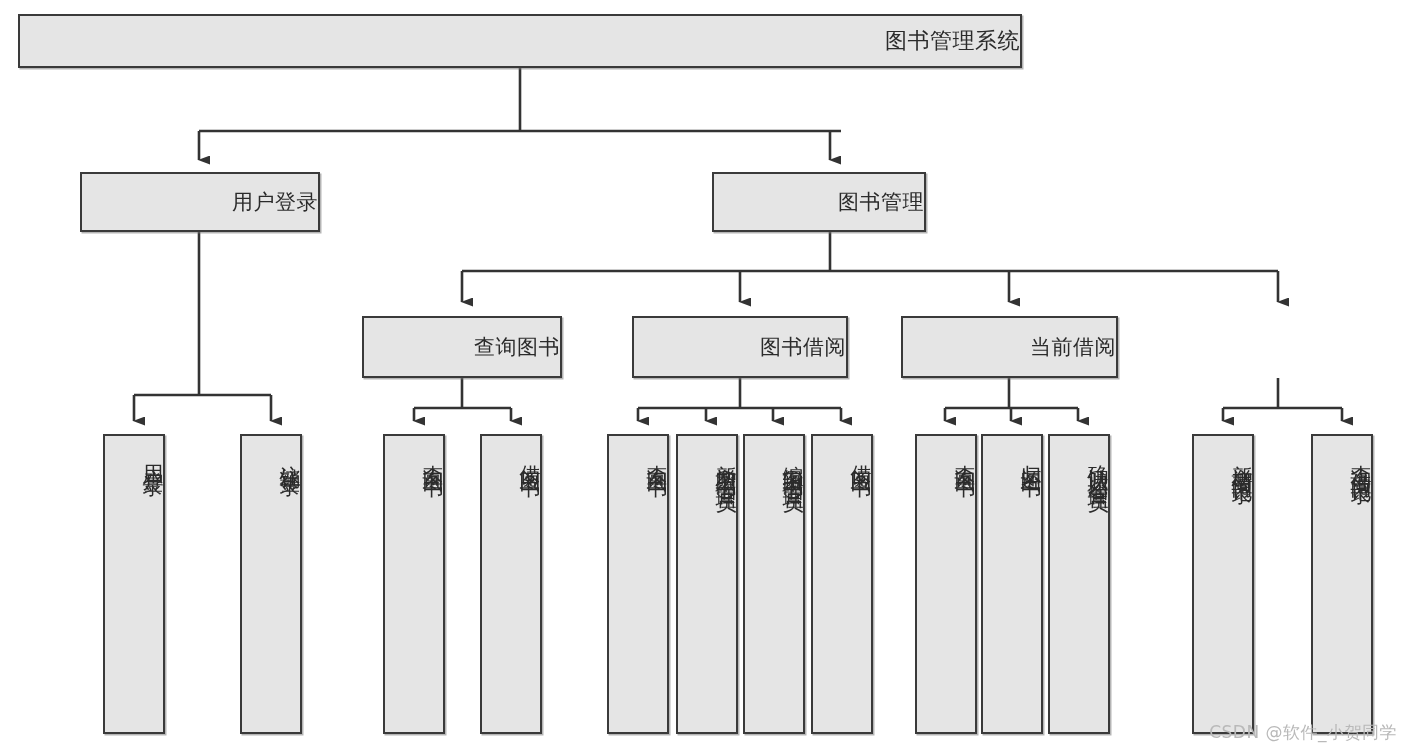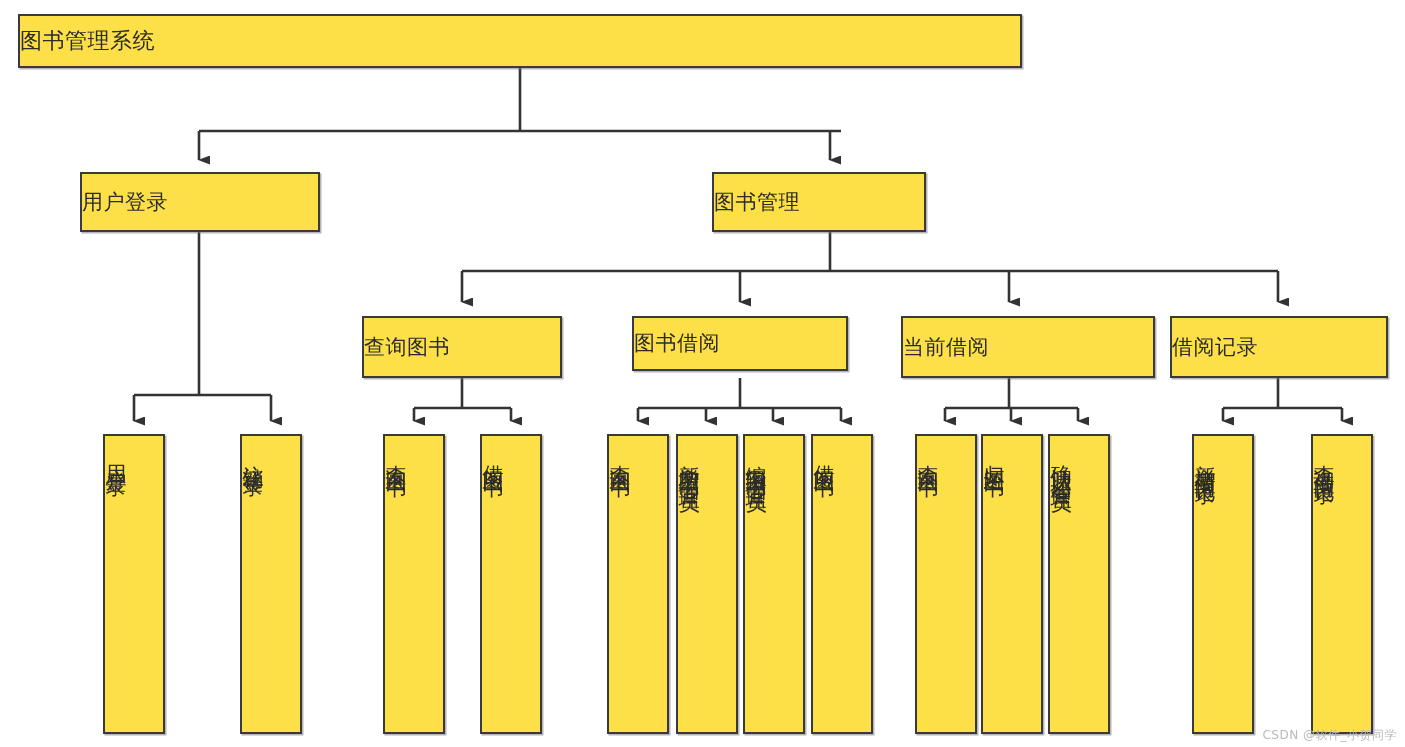--- a/index.html
+++ b/index.html
@@ -9,26 +9,26 @@
     font-family:"DejaVu Sans","Liberation Sans",sans-serif;
     overflow:hidden;
     position:relative;
   }
   #canvas{position:absolute;left:0;top:0;width:1405px;height:747px;}
   svg.wires{position:absolute;left:0;top:0;width:1405px;height:747px;pointer-events:none;}
 
   .node{
     position:absolute;
     box-sizing:border-box;
-    background:#fde047;
+    background:#e5e5e5;
     border:2.5px solid #3a3a3a;
     box-shadow:1.5px 1.5px 0 rgba(120,120,120,.55);
     display:flex;
     align-items:center;
-    justify-content:flex-start;
+    justify-content:flex-end;
     color:#2b2b2b;
   }
   .node .lbl{
     display:block;
     line-height:1.18;
     letter-spacing:.5px;
     white-space:nowrap;
     color:#2b2b2b;
   }
   .node.horiz .lbl{font-size:21px;}
@@ -39,21 +39,21 @@
     text-orientation:upright;
     font-size:21px;
     letter-spacing:4px;
     line-height:1;
     white-space:nowrap;
   }
 
   #watermark{
     position:absolute;
     right:8px;bottom:3px;
-    font-size:12px;
+    font-size:17px;
     color:#b9b9b9;
     letter-spacing:.5px;
     white-space:nowrap;
     user-select:none;
   }
 </style>
 </head>
 <body>
 
 <div id="canvas">
@@ -116,28 +116,25 @@
   <div class="node horiz" style="left:80px;top:172px;width:240px;height:60px;">
     <span class="lbl">用户登录</span>
   </div>
   <div class="node horiz" style="left:712px;top:172px;width:214px;height:60px;">
     <span class="lbl">图书管理</span>
   </div>
 
   <div class="node horiz" style="left:362px;top:316px;width:200px;height:62px;">
     <span class="lbl">查询图书</span>
   </div>
-  <div class="node horiz" style="left:632px;top:316px;width:216px;height:55px;">
+  <div class="node horiz" style="left:632px;top:316px;width:216px;height:62px;">
     <span class="lbl">图书借阅</span>
   </div>
-  <div class="node horiz" style="left:901px;top:316px;width:254px;height:62px;">
+  <div class="node horiz" style="left:901px;top:316px;width:217px;height:62px;">
     <span class="lbl">当前借阅</span>
-  </div>
-  <div class="node horiz" style="left:1170px;top:316px;width:218px;height:62px;">
-    <span class="lbl">借阅记录</span>
   </div>
 
   <div class="node vert" style="left:103px;top:434px;width:62px;height:300px;">
     <span class="lbl">用户登录</span>
   </div>
   <div class="node vert" style="left:240px;top:434px;width:62px;height:300px;">
     <span class="lbl">注销登录</span>
   </div>
 
   <div class="node vert" style="left:383px;top:434px;width:62px;height:300px;">

